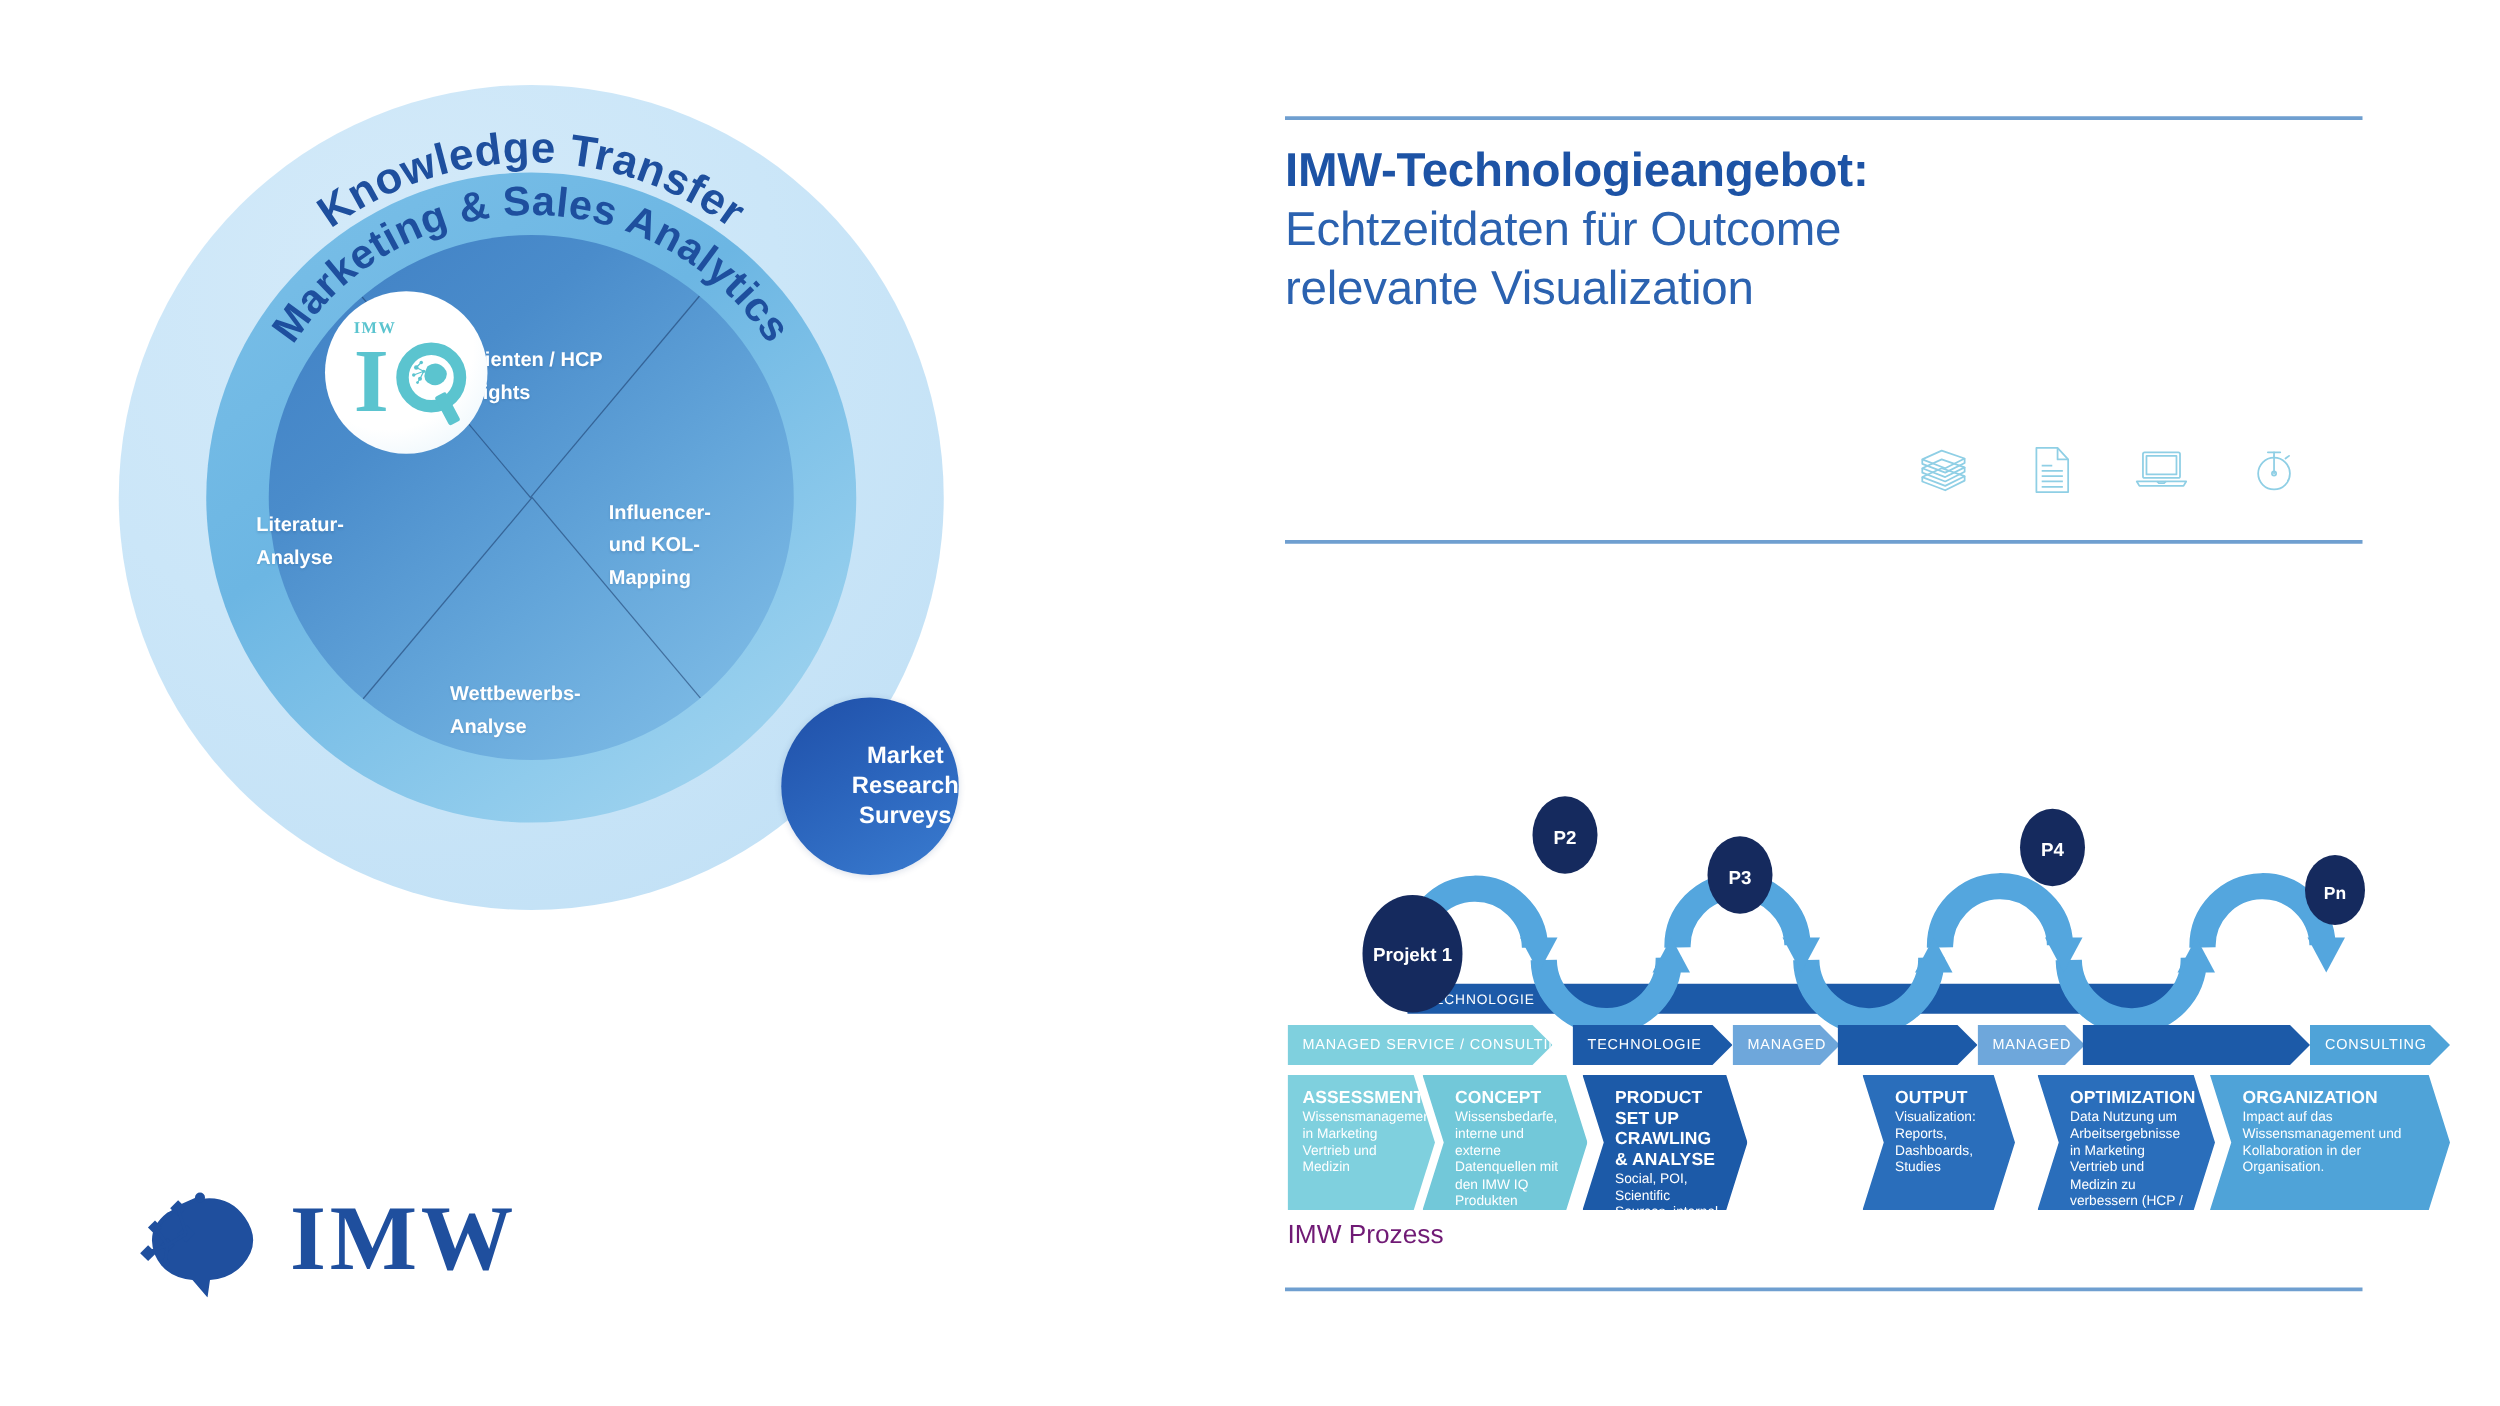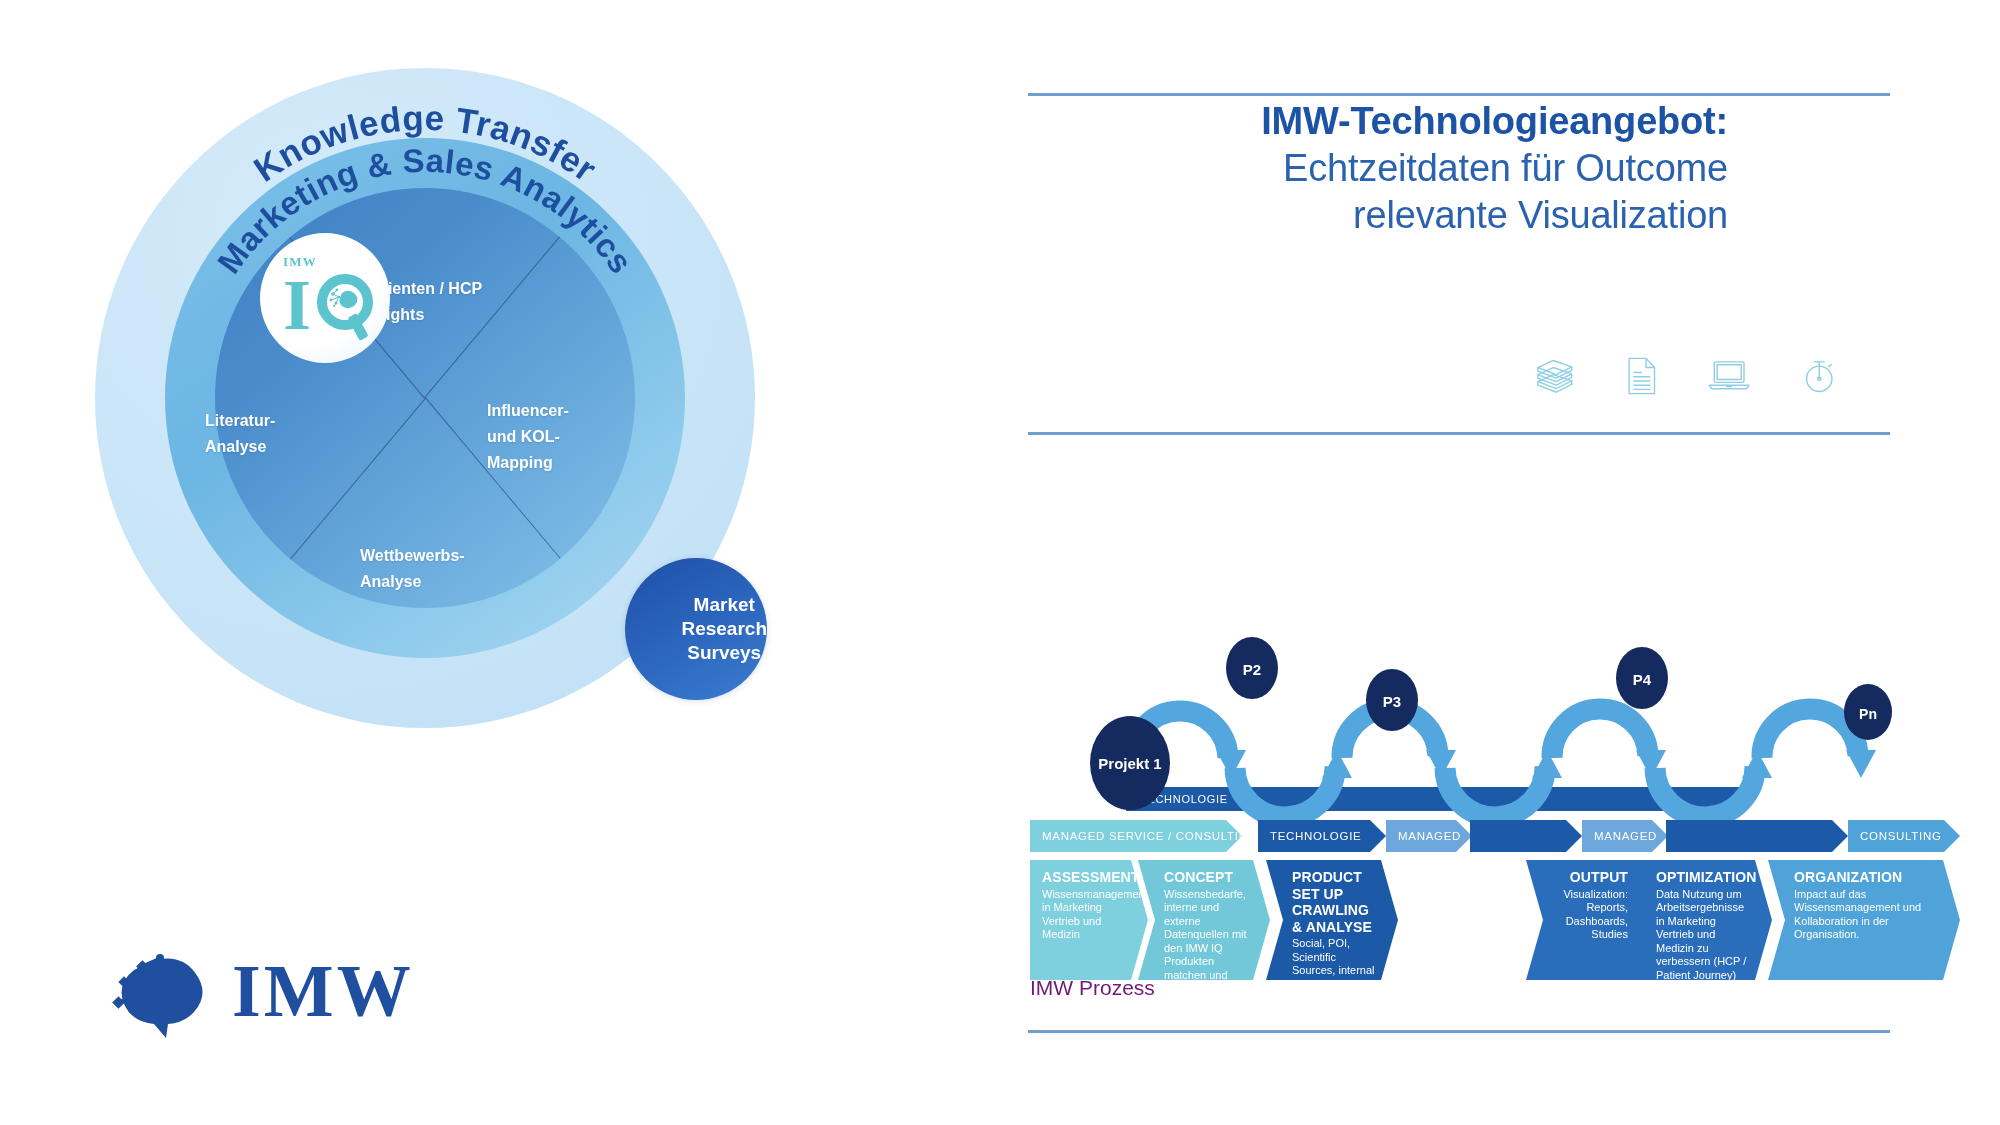--- a/index.html
+++ b/index.html
@@ -100,21 +100,21 @@
 
   .block-title{position:absolute;left:28px;width:700px;}
   .block-title .bold{
     display:block;font-size:38px;line-height:48px;font-weight:700;color:#1d53a5;
     letter-spacing:-.2px;
   }
   .block-title .light{
     display:block;font-size:38px;line-height:47px;font-weight:400;color:#2b62b0;
     letter-spacing:-.2px;
   }
-  .tb1{top:97px;text-align:right;}
+  .tb1{top:113px;}
   .tb2{top:452px;}
 
   .icon-row{position:absolute;left:535px;top:340px;width:300px;height:72px;
             display:flex;gap:52px;align-items:center;}
   .icon-row svg{display:block;}
 
   
   .wave-wrap{position:absolute;left:30px;top:630px;width:930px;height:200px;}
   .wave-wrap svg{display:block;}
 
@@ -123,21 +123,21 @@
   .band{
     position:absolute;height:32px;display:flex;align-items:center;
     color:#ffffff;font-size:11.5px;letter-spacing:.7px;
     font-family:"Liberation Sans","DejaVu Sans",sans-serif;
   }
   .band span{padding-left:12px;white-space:nowrap;}
   .chev{clip-path:polygon(0 0, calc(100% - 16px) 0, 100% 50%, calc(100% - 16px) 100%, 0 100%);}
 
   .steps-row{position:absolute;left:30px;top:860px;width:930px;height:110px;}
   .step{
-    position:absolute;top:0;height:120px;
+    position:absolute;top:0;height:108px;
     clip-path:polygon(0 0, calc(100% - 17px) 0, 100% 50%, calc(100% - 17px) 100%, 0 100%, 17px 50%);
     color:#ffffff;box-sizing:border-box;padding:9px 20px 6px 26px;
   }
   .step:first-child{clip-path:polygon(0 0, calc(100% - 17px) 0, 100% 50%, calc(100% - 17px) 100%, 0 100%);padding-left:12px;}
   .step .st-title{
     display:block;font-weight:700;font-size:14px;line-height:16.5px;letter-spacing:.1px;margin-bottom:2px;
   }
   .step .st-desc{display:block;font-size:11px;line-height:13.5px;font-weight:400;}
 
   .proc-caption{
@@ -373,21 +373,21 @@
         <span class="st-desc">Wissensmanagement in Marketing Vertrieb und Medizin</span>
       </div>
       <div class="step" style="left: 108px; width: 132px; background: rgb(114, 200, 217); z-index: 19;">
         <span class="st-title">CONCEPT</span>
         <span class="st-desc">Wissensbedarfe, interne und externe Datenquellen mit den IMW IQ Produkten matchen und individuelles Angebot erstellen</span>
       </div>
       <div class="step" style="left: 236px; width: 132px; background: rgb(28, 90, 168); z-index: 18;">
         <span class="st-title">PRODUCT SET UP CRAWLING &amp; ANALYSE</span>
         <span class="st-desc">Social, POI, Scientific Sources, internal Data: ERP, CRM, Research, ...</span>
       </div>
-      <div class="step" style="left: 496px; width: 122px; background: rgb(42, 110, 187); z-index: 16; text-align: right;">
+      <div class="step" style="left: 460px; width: 122px; background: rgb(42, 110, 187); z-index: 16;">
         <span class="st-title">OUTPUT</span>
         <span class="st-desc">Visualization: Reports, Dashboards, Studies</span>
       </div>
       <div class="step" style="left: 600px; width: 142px; background: rgb(42, 110, 187); z-index: 15;">
         <span class="st-title">OPTIMIZATION</span>
         <span class="st-desc">Data Nutzung um Arbeitsergebnisse in Marketing Vertrieb und Medizin zu verbessern (HCP / Patient Journey)</span>
       </div>
       <div class="step" style="left: 738px; width: 192px; background: rgb(79, 163, 216); z-index: 14;">
         <span class="st-title">ORGANIZATION</span>
         <span class="st-desc">Impact auf das Wissensmanagement und Kollaboration in der Organisation.</span>

